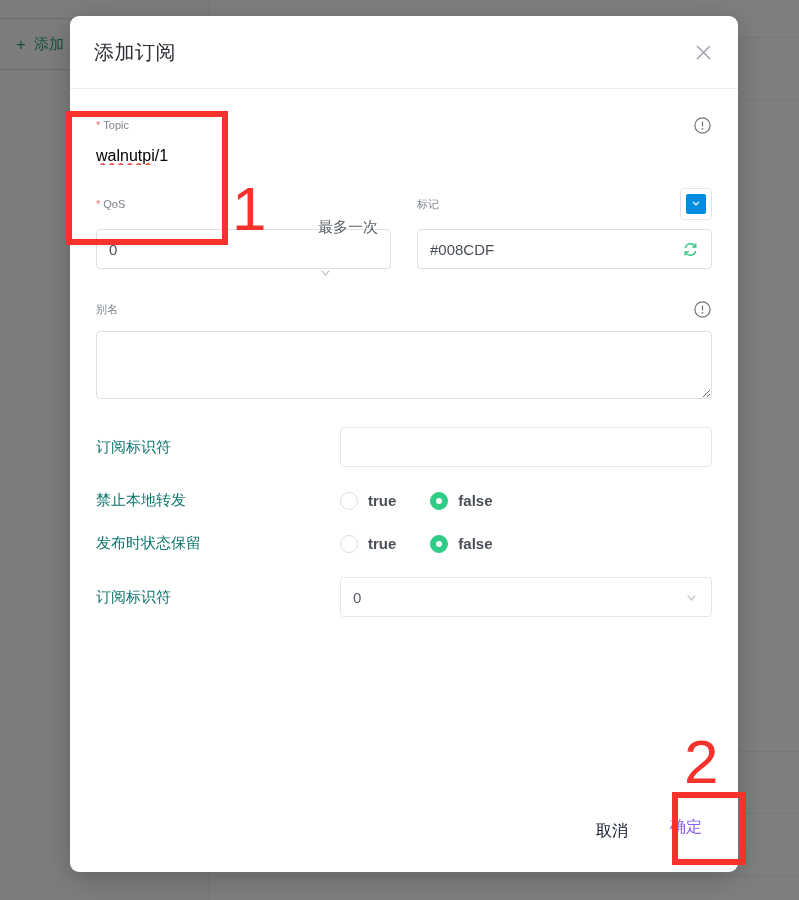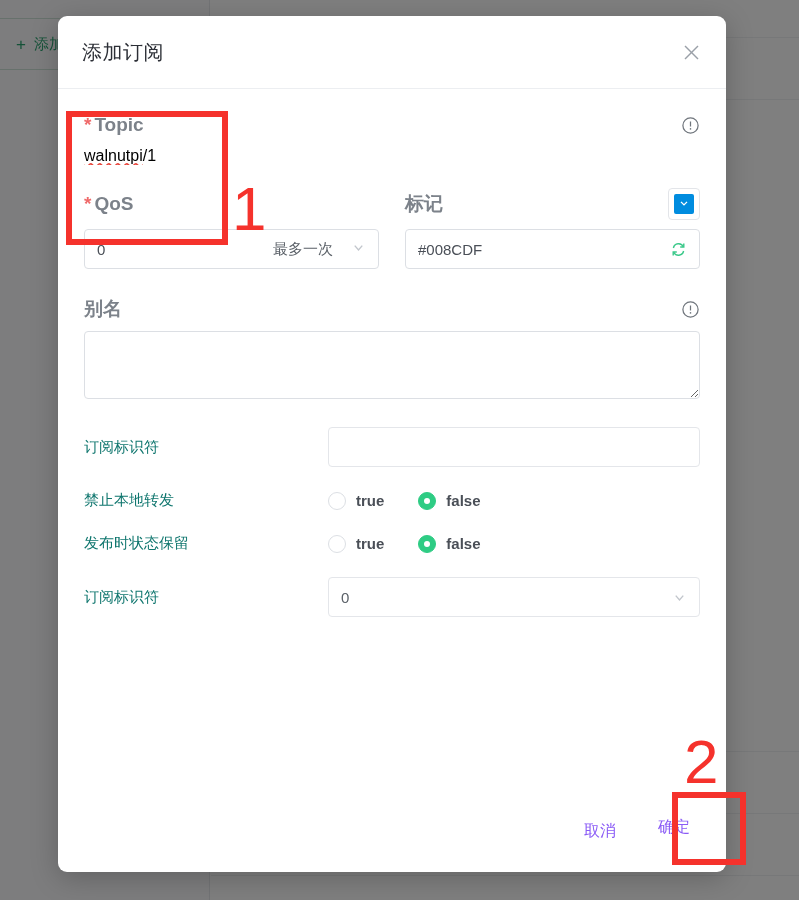--- a/index.html
+++ b/index.html
@@ -40,21 +40,21 @@
   .bg-r5 { top: 814px; height: 62px; }
 
   
   .overlay {
     position: absolute; inset: 0;
     background: rgba(0,0,0,0.50);
   }
 
   
   .modal {
-    position: absolute; left: 58px; top: 16px;
+    position: absolute; left: 70px; top: 16px;
     width: 668px; height: 856px;
     background: #ffffff;
     border-radius: 9px;
     box-shadow: 0 6px 28px rgba(0,0,0,0.22);
     display: flex; flex-direction: column;
     overflow: hidden;
   }
   .modal-header {
     height: 73px; flex: 0 0 73px;
     border-bottom: 1px solid #eceef1;
@@ -76,21 +76,21 @@
     flex: 1 1 auto;
     padding: 22px 26px 0 26px;
     position: relative;
   }
 
   
   .label-row {
     display: flex; align-items: center; justify-content: space-between;
     height: 28px; margin-bottom: 8px;
   }
-  .flabel { font-size: 19px; color: #7c828a; font-weight: bold; }
+  .flabel { font-size: 11px; color: #7c828a; }
   .flabel .req { color: #ef6a6a; margin-right: 3px; }
   .info-icon { color: #6f757c; display: flex; align-items: center; }
 
   textarea.ta {
     width: 100%; height: 68px;
     border: 1px solid #dcdfe4; border-radius: 4px;
     background: #fff;
     font-family: "Liberation Sans", "DejaVu Sans", sans-serif;
     font-size: 15px; color: #3c4149;
     padding: 10px 12px; resize: vertical; outline: none;
@@ -105,21 +105,21 @@
     display: flex; align-items: center; justify-content: space-between;
     height: 34px; margin-bottom: 8px;
   }
 
   .ctrl {
     height: 40px; border: 1px solid #dcdfe4; border-radius: 4px;
     background: #fff; display: flex; align-items: center;
     padding: 0 12px; font-size: 15px; color: #3c4149;
   }
   .ctrl .left { color: #4a4f57; }
-  .ctrl .right { margin-left: auto; display: flex; gap: 18px; }
+  .ctrl .right { margin-left: auto; display: flex; gap: 28px; flex-direction: column; }
   .sel-text { color: #5b6views; }
   .sel-text { color: #5b6168; }
   .chev { color: #c2c6cc; display: flex; }
 
   .swatch-box {
     width: 32px; height: 32px; border: 1px solid #e3e5e9; border-radius: 4px;
     background: #fff; display: flex; align-items: center; justify-content: center;
   }
   .swatch {
     width: 20px; height: 20px; border-radius: 2px;
@@ -165,21 +165,21 @@
   .radio.checked .dot { width: 6px; height: 6px; border-radius: 50%; background: #fff; }
   .radio-label { font-size: 15px; color: #4a4f57; font-weight: 600; }
 
   .modal-footer {
     flex: 0 0 auto;
     padding: 16px 26px 26px 26px;
     display: flex; align-items: center; justify-content: flex-end;
     gap: 22px;
   }
   .btn-text { font-size: 16px; cursor: pointer; padding: 4px 10px; }
-  .btn-cancel { color: #8b5cf6; margin-top: 8px; }
+  .btn-cancel { color: #0f172a; margin-top: 8px; }
   .btn-ok { color: #8b5cf6; }
 
   
   .anno-box {
     position: absolute;
     border: 6px solid #f5322c;
     pointer-events: none;
     z-index: 50;
   }
   .anno-num {

